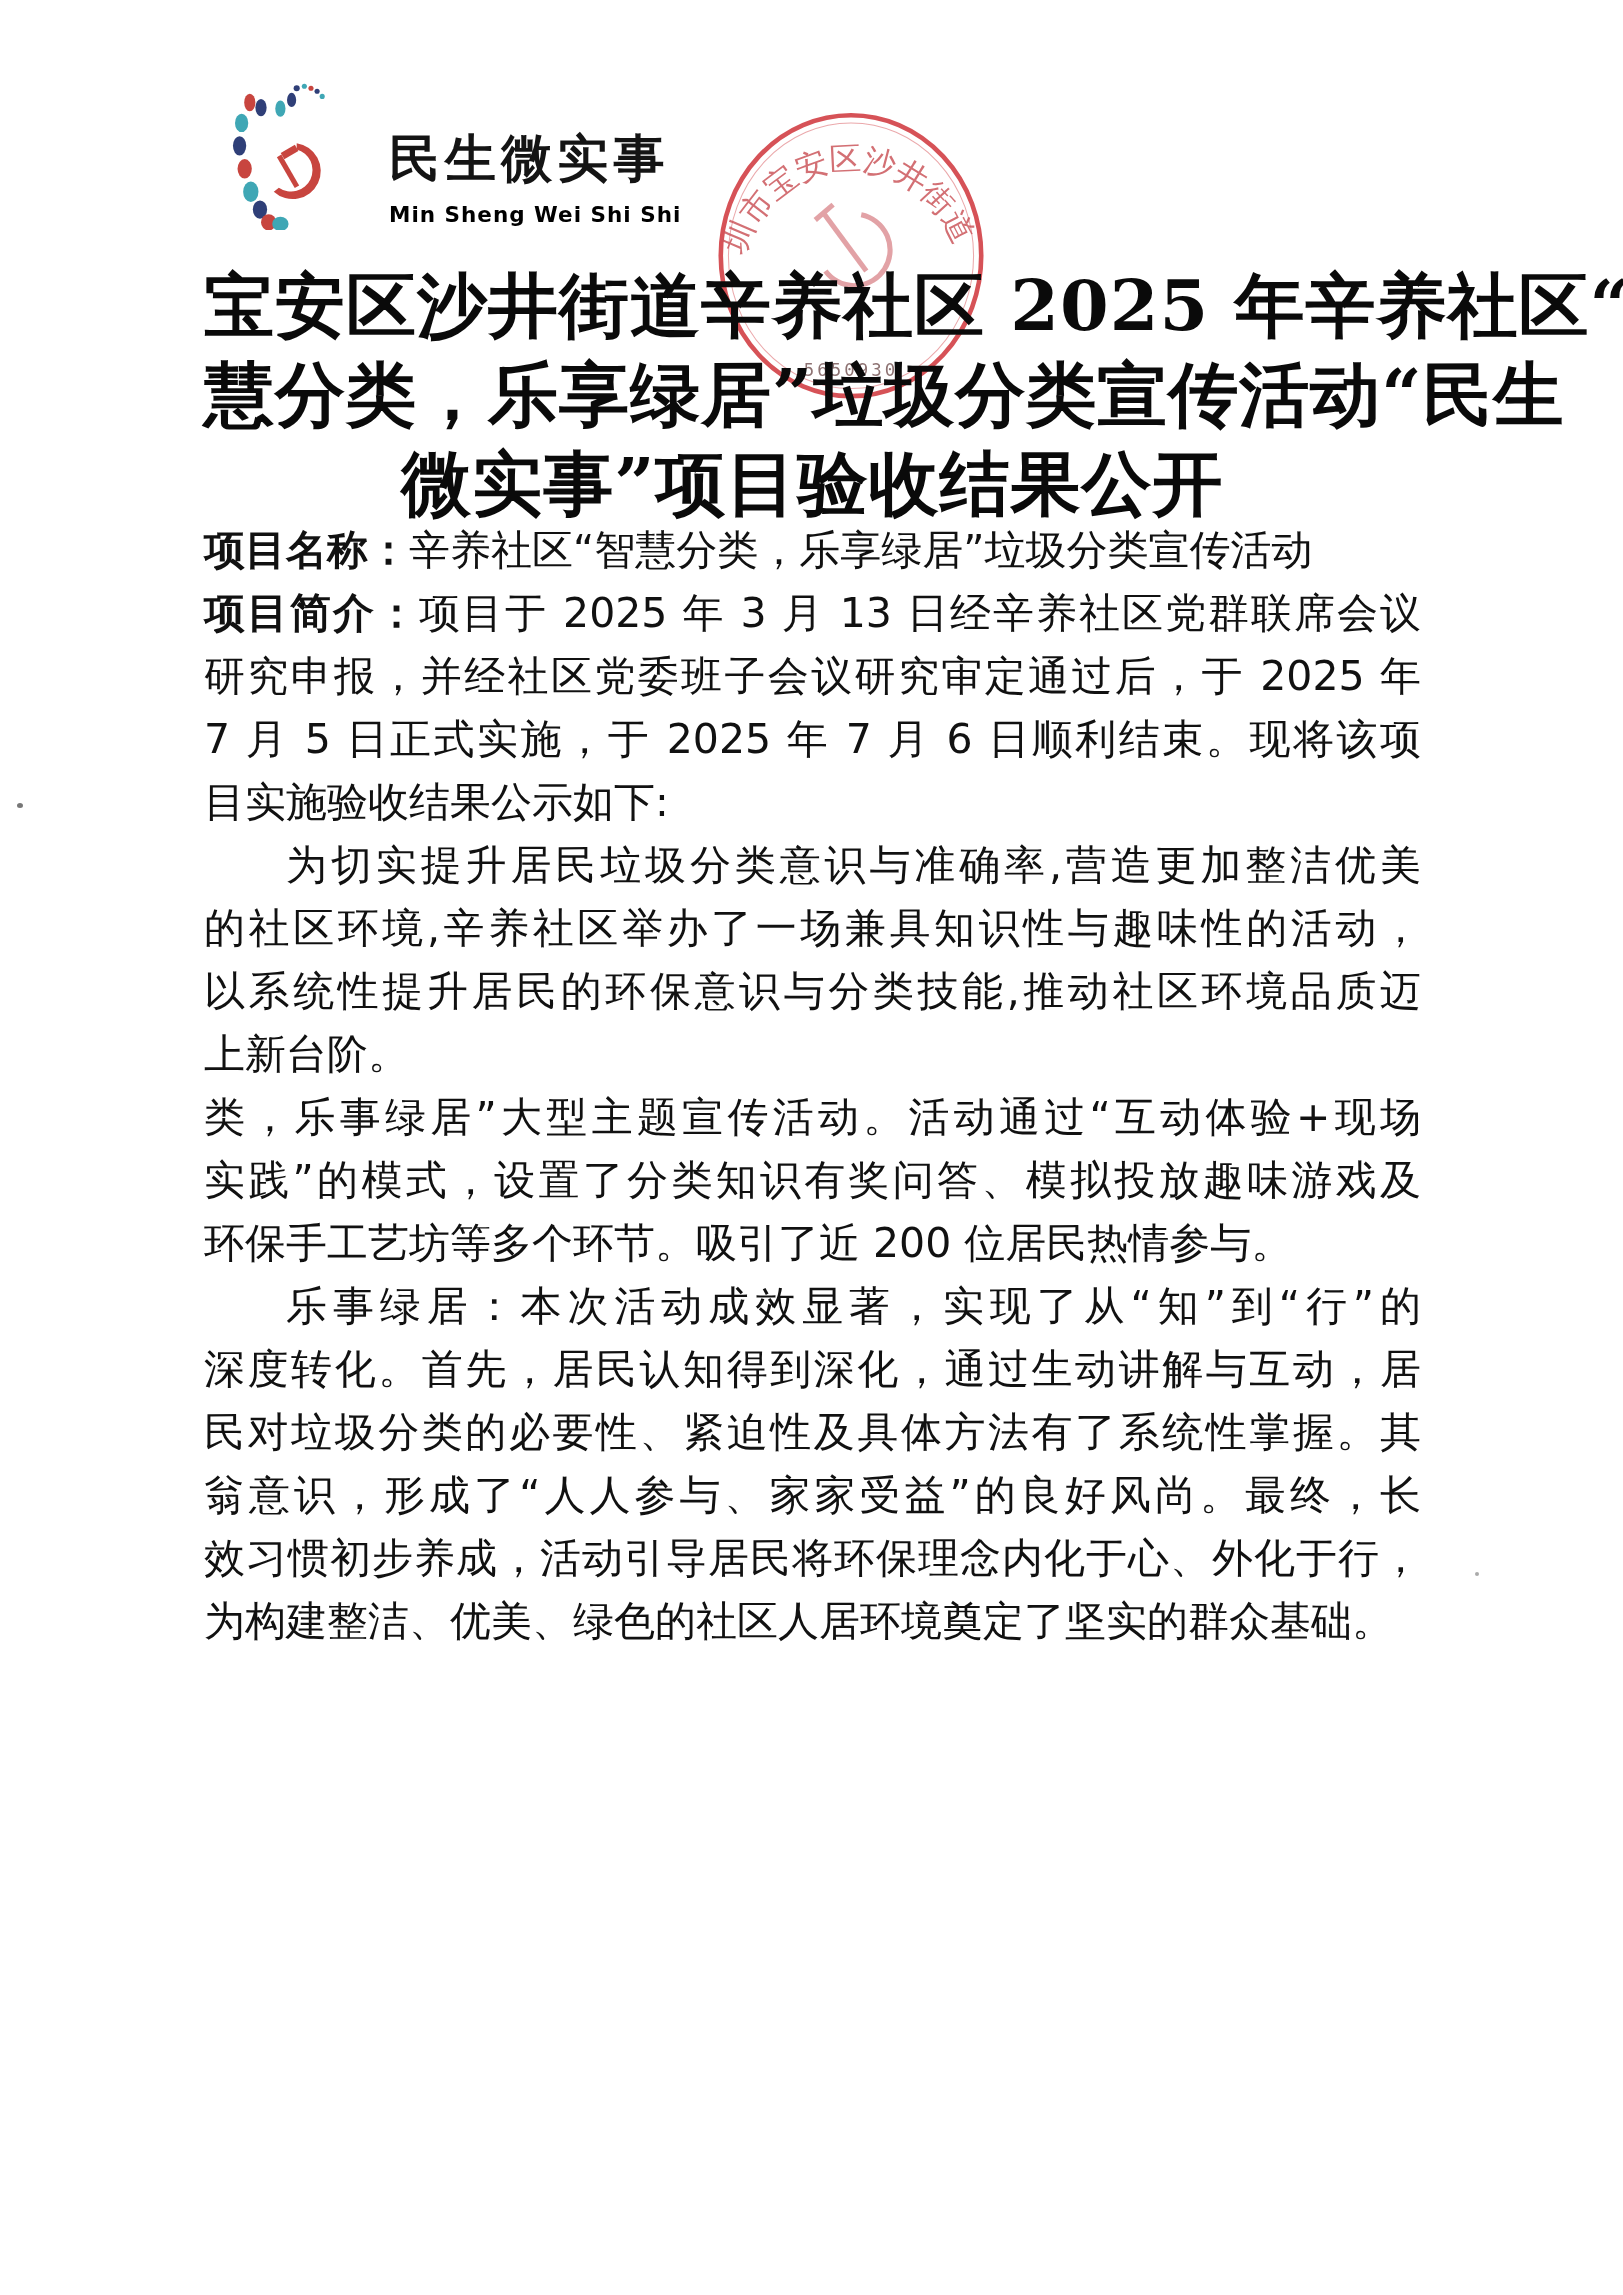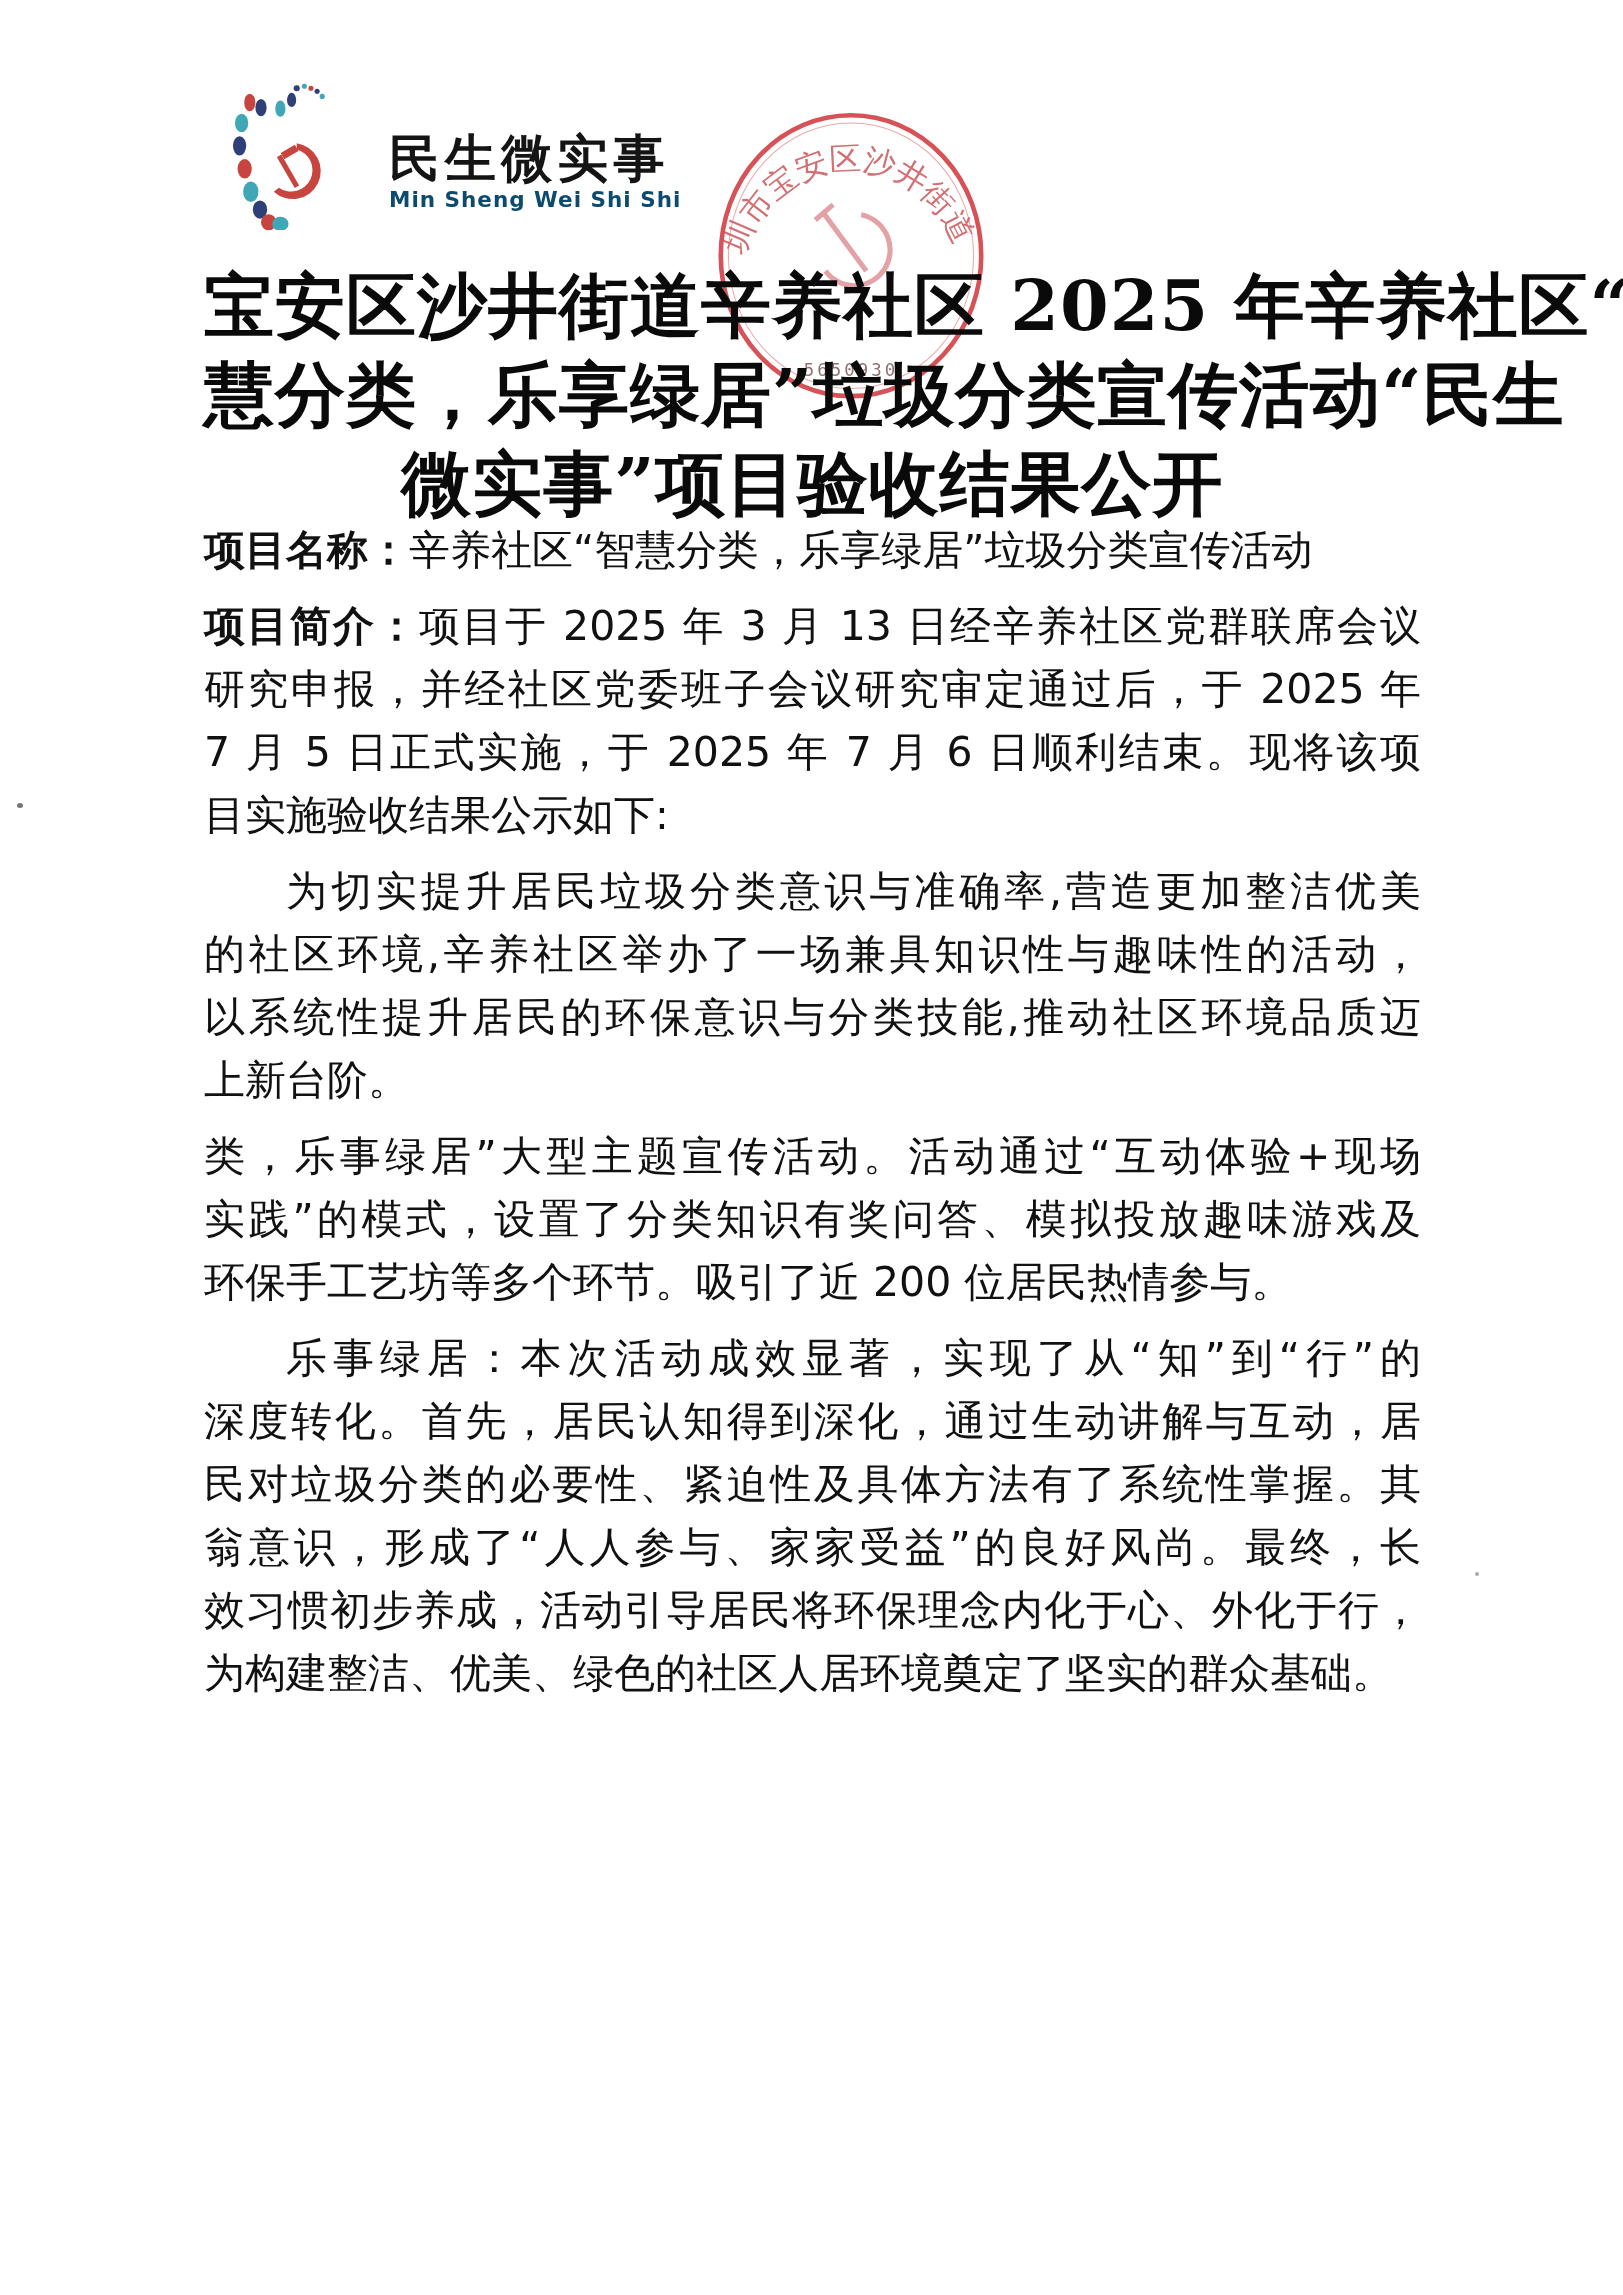--- a/index.html
+++ b/index.html
@@ -43,24 +43,24 @@
     font-weight: bold;
     letter-spacing: 5.1px;
     color: #141414;
     font-family: "DejaVu Serif", "Liberation Serif", serif;
     line-height: 1;
     white-space: nowrap;
   }
   .logo-text-en {
     position: absolute;
     left: 169px;
-    top: 110px;
+    top: 125px;
     font-size: 21.5px;
     font-weight: bold;
-    color: #0c4a6e;
+    color: #000000;
     font-family: "DejaVu Sans", "Liberation Sans", sans-serif;
     letter-spacing: 1px;
     white-space: nowrap;
   }
 
   
   .seal {
     position: absolute;
     left: 708px;
     top: 87px;
@@ -100,21 +100,20 @@
   }
   .field {
     display: block;
     white-space: nowrap;
   }
   .field-label {
     font-weight: bold;
   }
   .para {
     display: block;
-    margin-top: 13px;
   }
   .line {
     display: block;
     white-space: nowrap;
     text-align: justify;
     text-align-last: justify;
   }
   .line.last {
     text-align-last: left;
   }

